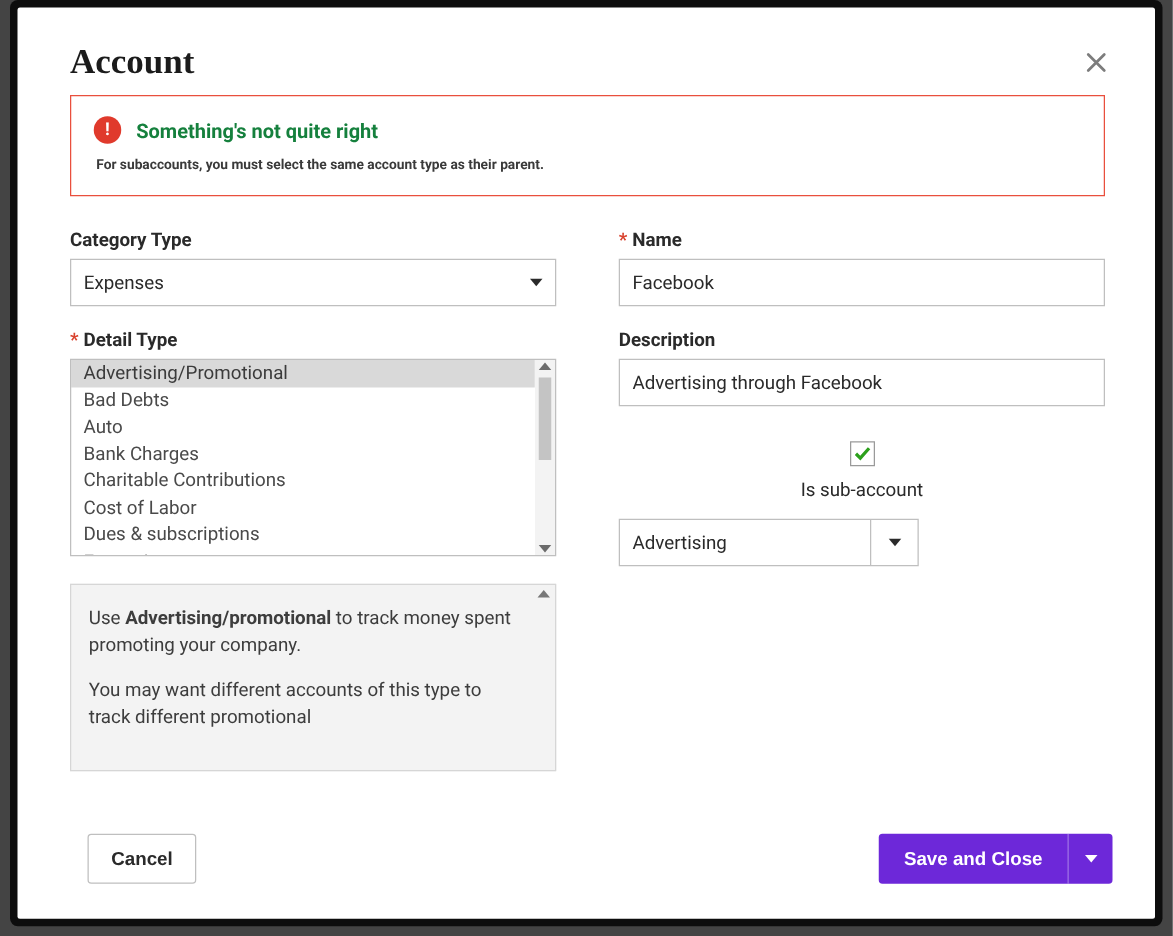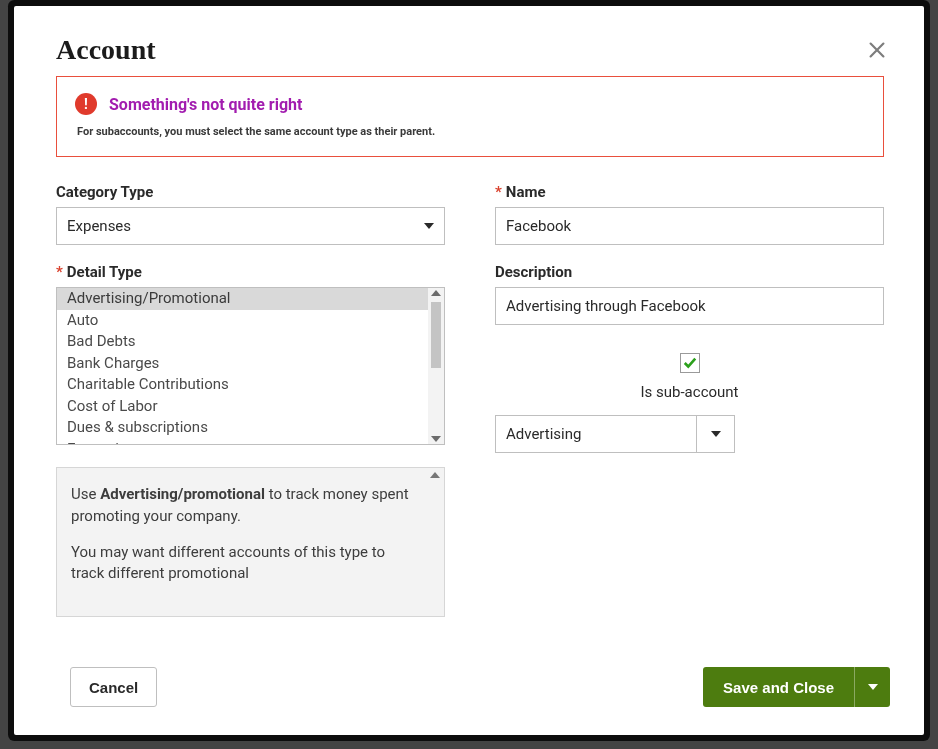--- a/index.html
+++ b/index.html
@@ -26,21 +26,21 @@
   .modal-body::-webkit-scrollbar-track { background: #f0f0f0; }
   .modal-body::-webkit-scrollbar-thumb { background: #bfbfbf; }
   .alert {
     border: 1px solid #e94f3d; padding: 16px 18px 18px 18px; margin-top: 0px; margin-bottom: 26px;
   }
   .alert-top { display:flex; align-items:center; gap:12px; margin-bottom:10px;}
   .alert-icon {
     width: 22px; height: 22px; border-radius: 50%; background: #e03a2c; color:#fff;
     display:flex; align-items:center; justify-content:center; font-weight:700; font-size:14px; flex:0 0 auto;
   }
-  .alert-title { color: #a21caf; font-weight: 700; font-size: 16px; }
+  .alert-title { color: #15803d; font-weight: 700; font-size: 16px; }
   .alert-msg { color: #3a3a3a; font-size: 11px; padding-left: 2px; font-weight: bold; }
   .cols { display: flex; gap: 50px; }
   .col { flex: 1; min-width: 0; }
   .field { margin-bottom: 18px; }
   .label { font-size: 15px; font-weight: 700; color: #2a2a2a; margin-bottom: 6px; display:flex; align-items:center; gap:2px;}
   .req { color: #d9432f; font-weight:700; margin-right:2px;}
   .select-box, .text-input {
     width: 100%; height: 38px; border: 1px solid #bfbfbf; background: #fff;
     padding: 0 10px; font-size: 15px; color: #2a2a2a; display:flex; align-items:center; justify-content:space-between;
   }
@@ -74,21 +74,21 @@
   .check-label{ font-size:15px; color:#2a2a2a; }
   .sub-select { width: 240px; height:38px; border:1px solid #bfbfbf; display:flex; }
   .sub-select .val{ flex:1; display:flex; align-items:center; padding:0 10px; font-size:15px; color:#2a2a2a;}
   .sub-select .btn{ width:38px; border-left:1px solid #bfbfbf; display:flex; align-items:center; justify-content:center; cursor:pointer;}
   .modal-footer {
     border-top: 0; padding: 20px 34px 28px 56px; display:flex; align-items:center; justify-content:space-between;
   }
   .btn-cancel {
     height:40px; padding:0 18px; border:1px solid #bfbfbf; background:#fff; font-size:15px; font-weight:600; color:#2a2a2a; cursor:pointer; border-radius:3px;
   }
-  .btn-save-wrap { display:flex; height:40px; background:#4d7c0f; border-radius:3px; overflow:hidden;}
+  .btn-save-wrap { display:flex; height:40px; background:#6d28d9; border-radius:3px; overflow:hidden;}
   .btn-save { padding:0 20px; color:#fff; font-weight:700; font-size:15px; display:flex; align-items:center; border:none; background:transparent; cursor:pointer;}
   .btn-save-caret { width:36px; border-left:1px solid rgba(255,255,255,0.35); display:flex; align-items:center; justify-content:center; cursor:pointer;}
   .btn-save-caret .c { width:0;height:0;border-left:5px solid transparent;border-right:5px solid transparent;border-top:6px solid #fff;}
   
 </style>
 </head>
 <body>
 
 <div class="modal">
   <div class="modal-header">
@@ -124,22 +124,22 @@
           </div>
 
           <div class="field" style="margin-bottom:0;">
             <div class="label">
                 <span class="req">*</span>
                 <span>Detail Type</span>
               </div>
             <div class="listbox">
               <div class="listbox-inner" id="detail-list">
                   <div class="opt selected">Advertising/Promotional</div>
+                  <div class="opt">Bad Debts</div>
                   <div class="opt">Auto</div>
-                  <div class="opt">Bad Debts</div>
                   <div class="opt">Bank Charges</div>
                   <div class="opt">Charitable Contributions</div>
                   <div class="opt">Cost of Labor</div>
                   <div class="opt">Dues &amp; subscriptions</div>
                   <div class="opt">Entertainment</div>
                 </div>
               <div class="list-scroll">
                 <span class="arrow up"></span>
                 <span class="thumb"></span>
                 <span class="arrow dn"></span>

